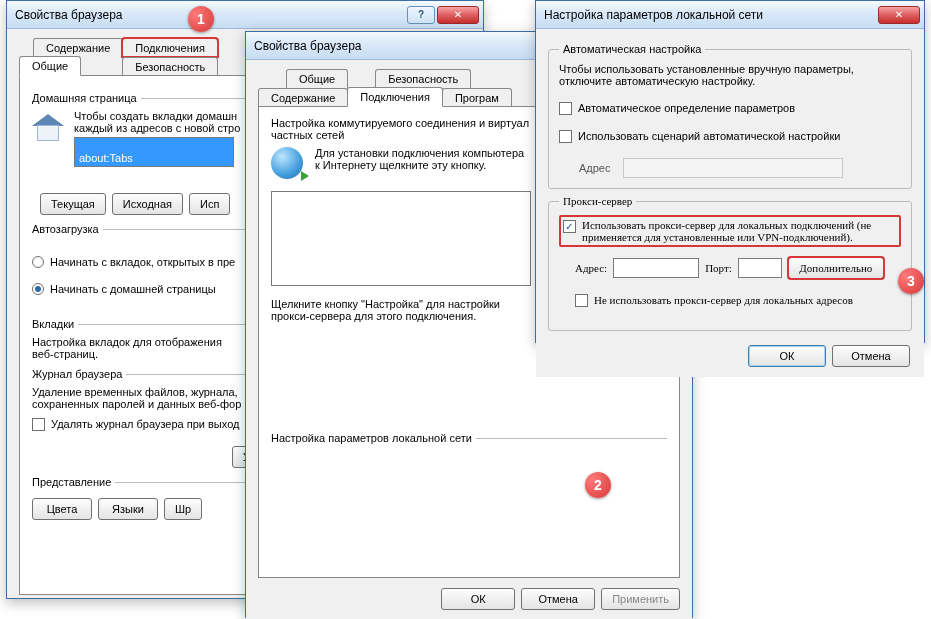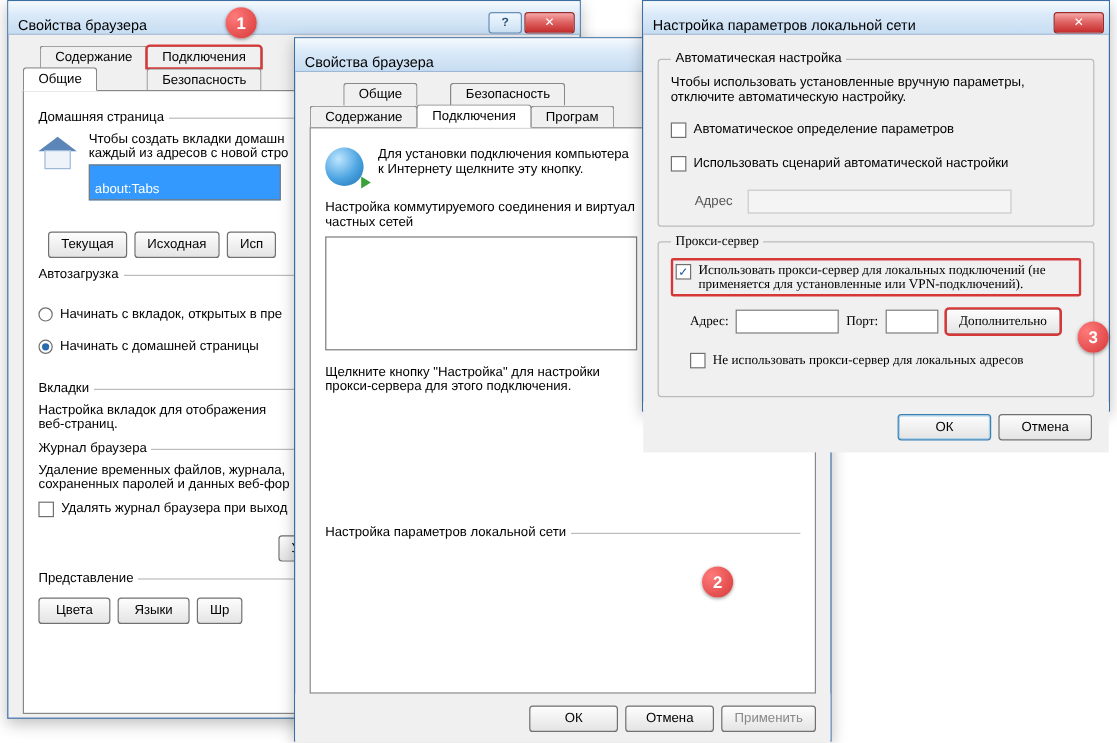--- a/index.html
+++ b/index.html
@@ -16,21 +16,21 @@
   .window {
     position: absolute;
     background: #F0F0F0;
     border: 1px solid #3b6ea5;
     box-shadow: 0 4px 12px rgba(0,0,0,0.25);
   }
   .titlebar {
     height: 28px;
     background: linear-gradient(to bottom, #f5fafd 0%, #dbeaf9 40%, #c7ddf2 100%);
     display: flex;
-    align-items: flex-end;
+    align-items: center;
     padding: 0 4px 0 8px;
     border-bottom: 1px solid #9db9d7;
   }
   .titlebar .title { flex: 1; color: #000; font-size: 12px; }
   .titlebar .win-btns { display: flex; gap: 2px; }
   .win-btn {
     width: 28px; height: 18px;
     border: 1px solid #6a8fb5;
     border-radius: 3px;
     background: linear-gradient(to bottom, #eef6fd 0%, #cde3f5 100%);
@@ -228,29 +228,29 @@
       <div style="width:28px;"></div>
       <div class="tab back inactive">Безопасность</div>
     </div>
     <div class="tabstrip row2">
       <div class="tab inactive">Содержание</div>
       <div class="tab active">Подключения</div>
       <div class="tab inactive">Програм</div>
     </div>
     <div class="tabpanel" style="min-height:472px;">
 
+      <div style="width:260px;">Настройка коммутируемого соединения и виртуал частных сетей</div>
+
       <div style="display:flex; gap:12px; align-items:flex-start; margin:6px 0 12px 0;">
         <div class="globe"></div>
         <div>
           <div>Для установки подключения компьютера</div>
           <div>к Интернету щелкните эту кнопку.</div>
         </div>
       </div>
-
-      <div style="width:260px;">Настройка коммутируемого соединения и виртуал частных сетей</div>
       <div class="textarea" style="width:260px;height:95px;margin-top:6px;"></div>
 
       <div style="margin-top:12px;width:260px;">
         <div>Щелкните кнопку "Настройка" для настройки</div>
         <div>прокси-сервера для этого подключения.</div>
       </div>
 
       <fieldset class="group" style="margin-top:110px;">
         <legend>Настройка параметров локальной сети</legend>
         <div style="display:flex; gap:14px; align-items:flex-start;">

